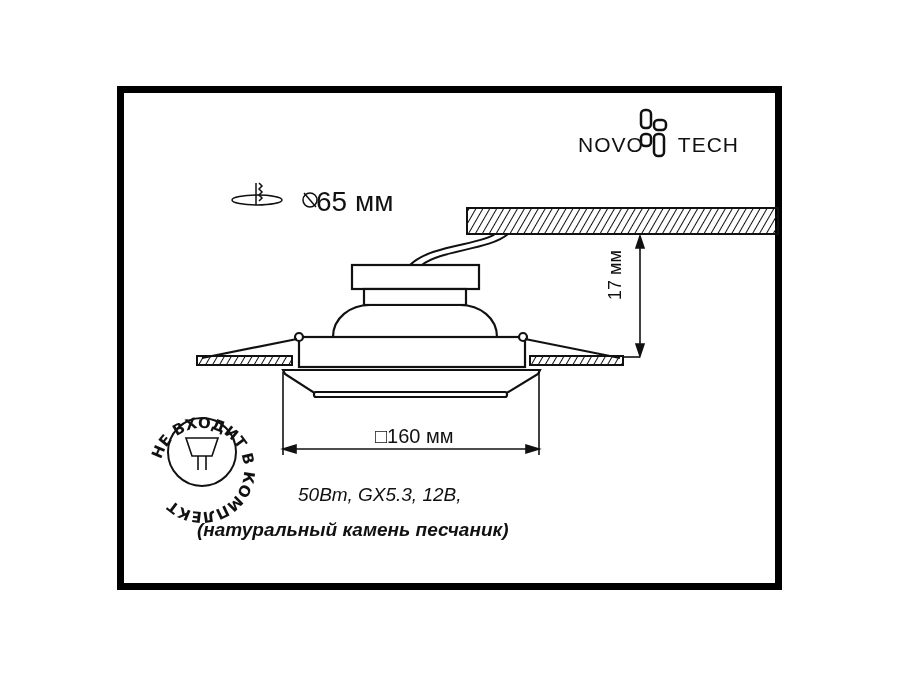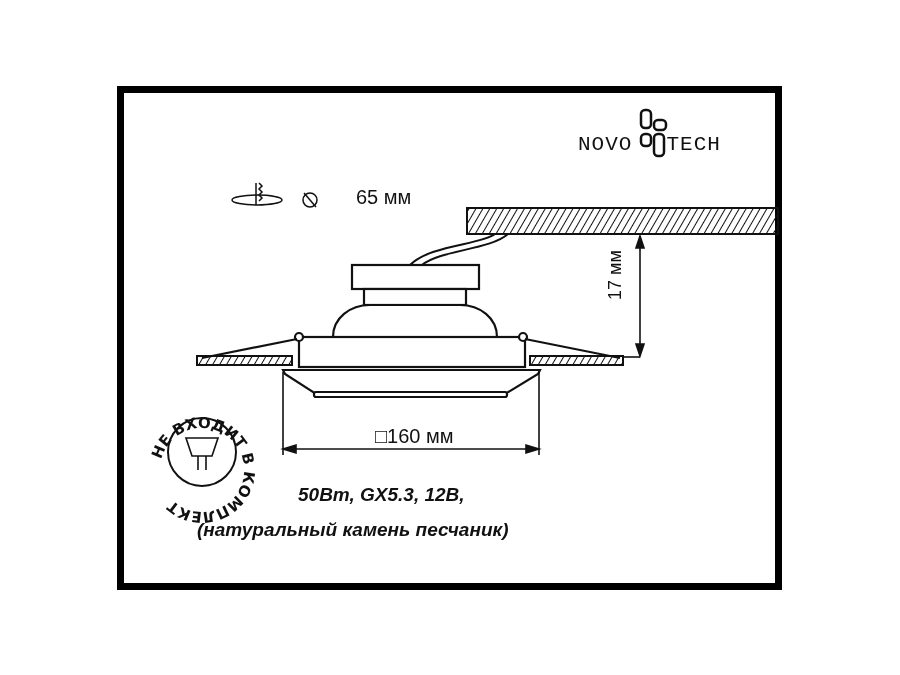--- a/index.html
+++ b/index.html
@@ -1,24 +1,24 @@
 <!DOCTYPE html>
 <html><head>
 <meta charset="utf-8">
 <style>
   html, body { margin:0; padding:0; background:#ffffff; }
   body { width:900px; height:675px; position:relative; overflow:hidden; font-family:"Liberation Sans", sans-serif; }
   .frame { position:absolute; left:117px; top:86px; width:651px; height:490px; border:7px solid #000; background:#fff; }
   svg.diagram { position:absolute; left:0; top:0; width:900px; height:675px; }
   .lbl { position:absolute; color:#111; white-space:nowrap; }
-  .brand { left:578px; top:133px; font-size:21px; letter-spacing:1px; font-family:Liberation Mono, monospace; }
-  .hole { left:316px; top:186px; font-size:20px;padding-left:40px; }
+  .brand { left:578px; top:133px; font-size:21px; letter-spacing:1px; font-family:Liberation Sans, sans-serif; }
+  .hole { left:316px; top:186px; font-size:28px; }
   .height { left:605px; top:300px; font-size:18px; transform:rotate(-90deg); transform-origin:left top; }
   .width { left:375px; top:425px; font-size:20px; }
-  .spec1 { left:298px; top:484px; font-size:19px; font-weight:bold; font-style:italic; }
+  .spec1 { left:298px; top:484px; font-size:19px; font-weight:normal; font-style:italic; }
   .spec2 { left:197px; top:519px; font-size:19px; font-weight:bold; font-style:italic; }
 </style>
 </head>
 <body>
 
 <div class="frame"></div>
 
 <svg class="diagram" viewBox="0 0 900 675" xmlns="http://www.w3.org/2000/svg">
   <defs>
     <pattern id="hatch" patternUnits="userSpaceOnUse" width="6" height="6" patternTransform="rotate(30)">

